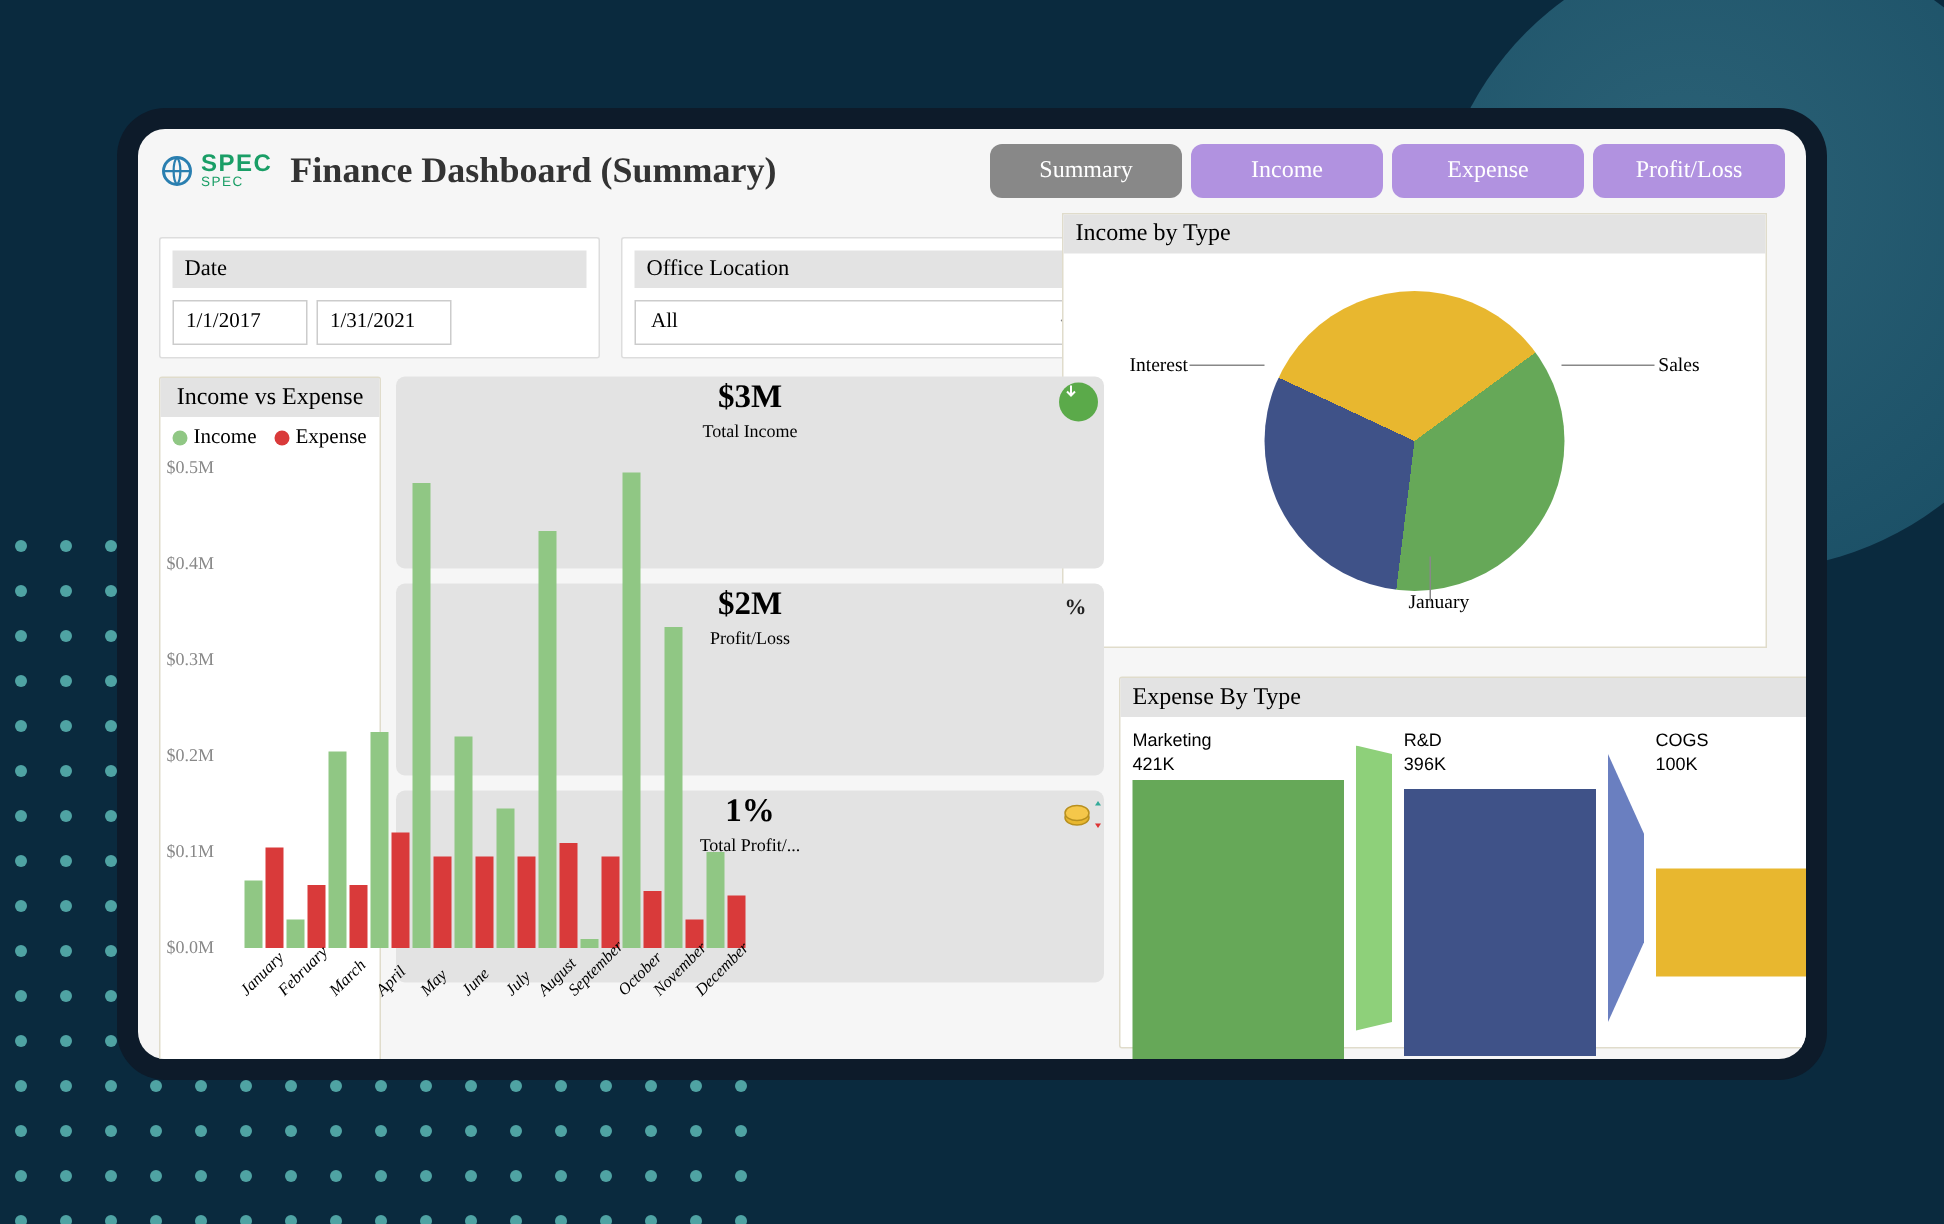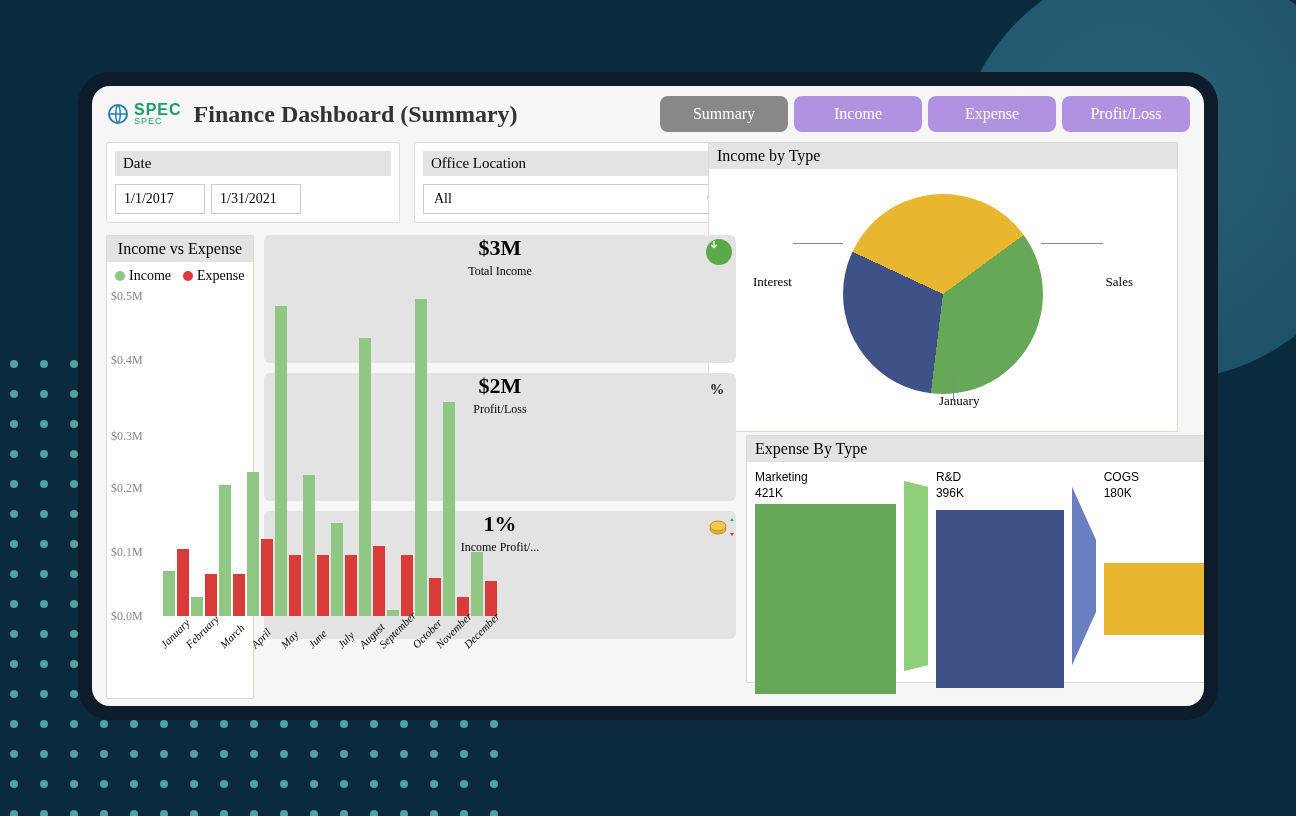--- a/index.html
+++ b/index.html
@@ -92,21 +92,21 @@
     font-size: 16px;
     color: #fff;
     background: #b192e0;
     cursor: pointer;
   }
   .tab.active {
     background: #888;
     color: #fff;
   }
   .row-filters {
-    margin-top: 10px;
+    margin-top: 26px;
     display: flex;
     gap: 14px;
   }
   .filter-block {
     background: #fff;
     border: 1px solid #ddd;
     border-radius: 2px;
     padding: 8px;
   }
   .filter-date { width: 294px; }
@@ -260,21 +260,21 @@
   .pie-wrap {
     position:relative;
     height:250px;
     display:flex;
     align-items:center;
     justify-content:center;
   }
   .pie {
     width:200px; height:200px; border-radius:50%;
   }
-  .pie-lbl { position:absolute; font-size:13px;margin-top:39px; }
+  .pie-lbl { position:absolute; font-size:13px; }
   .pie-line { position:absolute; background:#888; height:1px; }
 
   .funnel-panel {
     position: relative;
   }
   .funnel-wrap {
     display:flex;
     align-items:flex-start;
     gap:8px;
     padding:8px;
@@ -640,21 +640,21 @@
     <div class="kpi-label">Profit/Loss</div>
           </div>
           <div class="kpi">
             <div class="kpi-icon pl"><svg viewBox="0 0 30 24" width="30" height="24">
                 <ellipse cx="12" cy="14" rx="8" ry="5" fill="#e8b72f" stroke="#b8901f"></ellipse>
                 <ellipse cx="12" cy="11" rx="8" ry="5" fill="#f5c74a" stroke="#b8901f"></ellipse>
                 <path d="M24 6l2-3 2 3" fill="#3a9"></path>
                 <path d="M24 18l2 3 2-3" fill="#d33"></path>
               </svg></div>
     <div class="kpi-value">1%</div>
-    <div class="kpi-label">Income Profit/...</div>
+    <div class="kpi-label">Total Profit/...</div>
           </div>
         </div>
 
       <div class="panel income-vs-expense">
         <div class="panel-title">Income vs Expense</div>
         <div class="legend">
           <span>
               <i class="dot g"></i>
               <span>Income</span>
             </span>
@@ -722,21 +722,21 @@
               </div>
               <div class="month-group">
                 <div class="bar inc" style="height: 64px;"></div>
                 <div class="bar exp" style="height: 35.2px;"></div>
                 <div class="month-lbl">December</div>
               </div>
             </div>
         <div class="ylab" style="top: 330px;">$0.0M</div>
             <div class="ylab" style="top: 266px;">$0.1M</div>
             <div class="ylab" style="top: 202px;">$0.2M</div>
-            <div class="ylab" style="top: 150px;">$0.3M</div>
+            <div class="ylab" style="top: 138px;">$0.3M</div>
             <div class="ylab" style="top: 74px;">$0.4M</div>
             <div class="ylab" style="top: 10px;">$0.5M</div>
           </div>
       </div>
 
       <div class="rightcol">
         <div style="height:190px;"></div>
         <div class="panel funnel-panel" style="flex:1;">
           <div class="panel-title left">Expense By Type</div>
           <div class="funnel-wrap" id="funnel">
@@ -753,21 +753,21 @@
                 <div class="flabel">R&amp;D</div>
     <div class="fval">396K</div>
     <div style="height:5.641330166270777px;"></div>
     <div class="fbox" style="height:178.71733966745845px;background:#3f5288;"></div>
               </div>
               <div class="connector"><svg width="24" height="200" style="margin-top:28px;">
                   <polygon points="0,5.641330166270777 24,58.895486935866984 24,131.10451306413302 0,184.3586698337292" fill="#6a7fc0"></polygon>
                 </svg></div>
               <div class="fcol" style="width: 110px;">
                 <div class="flabel">COGS</div>
-    <div class="fval">180K</div>
+    <div class="fval">100K</div>
     <div style="height:58.895486935866984px;"></div>
     <div class="fbox" style="height:72.20902612826603px;background:#e8b72f;"></div>
               </div>
             </div>
         </div>
       </div>
     </div>
 
   </div>
 </div>

